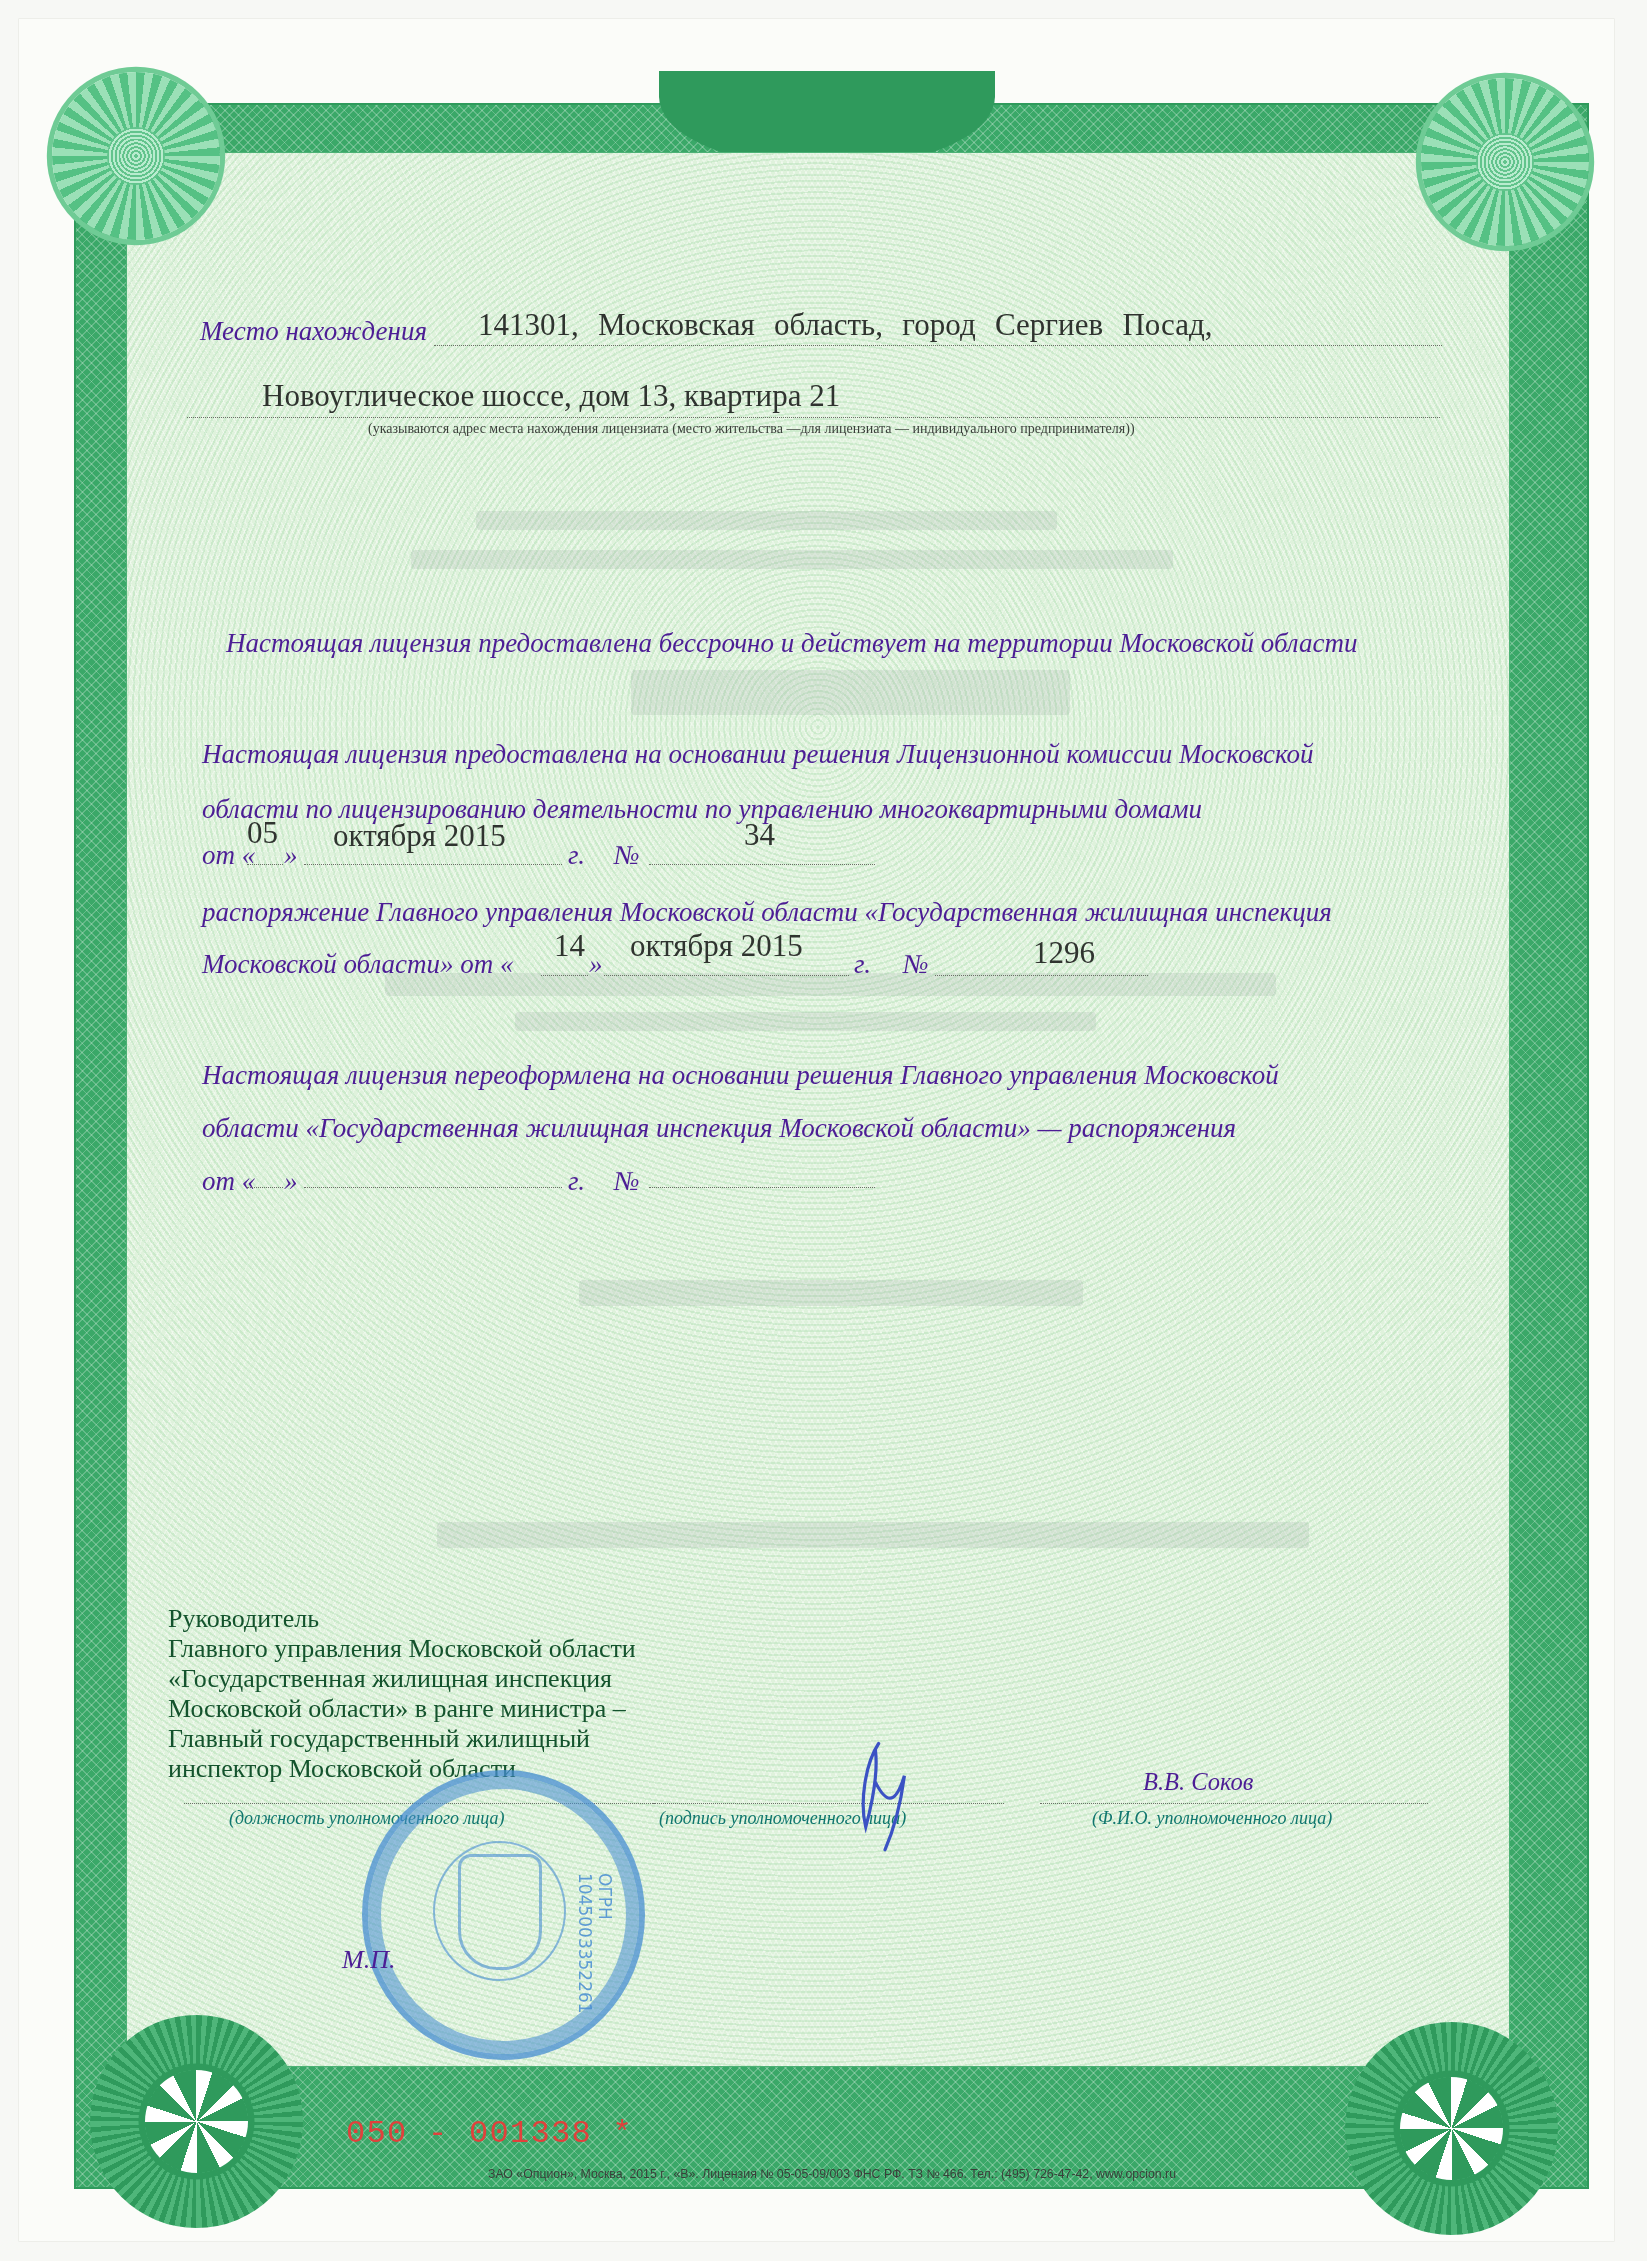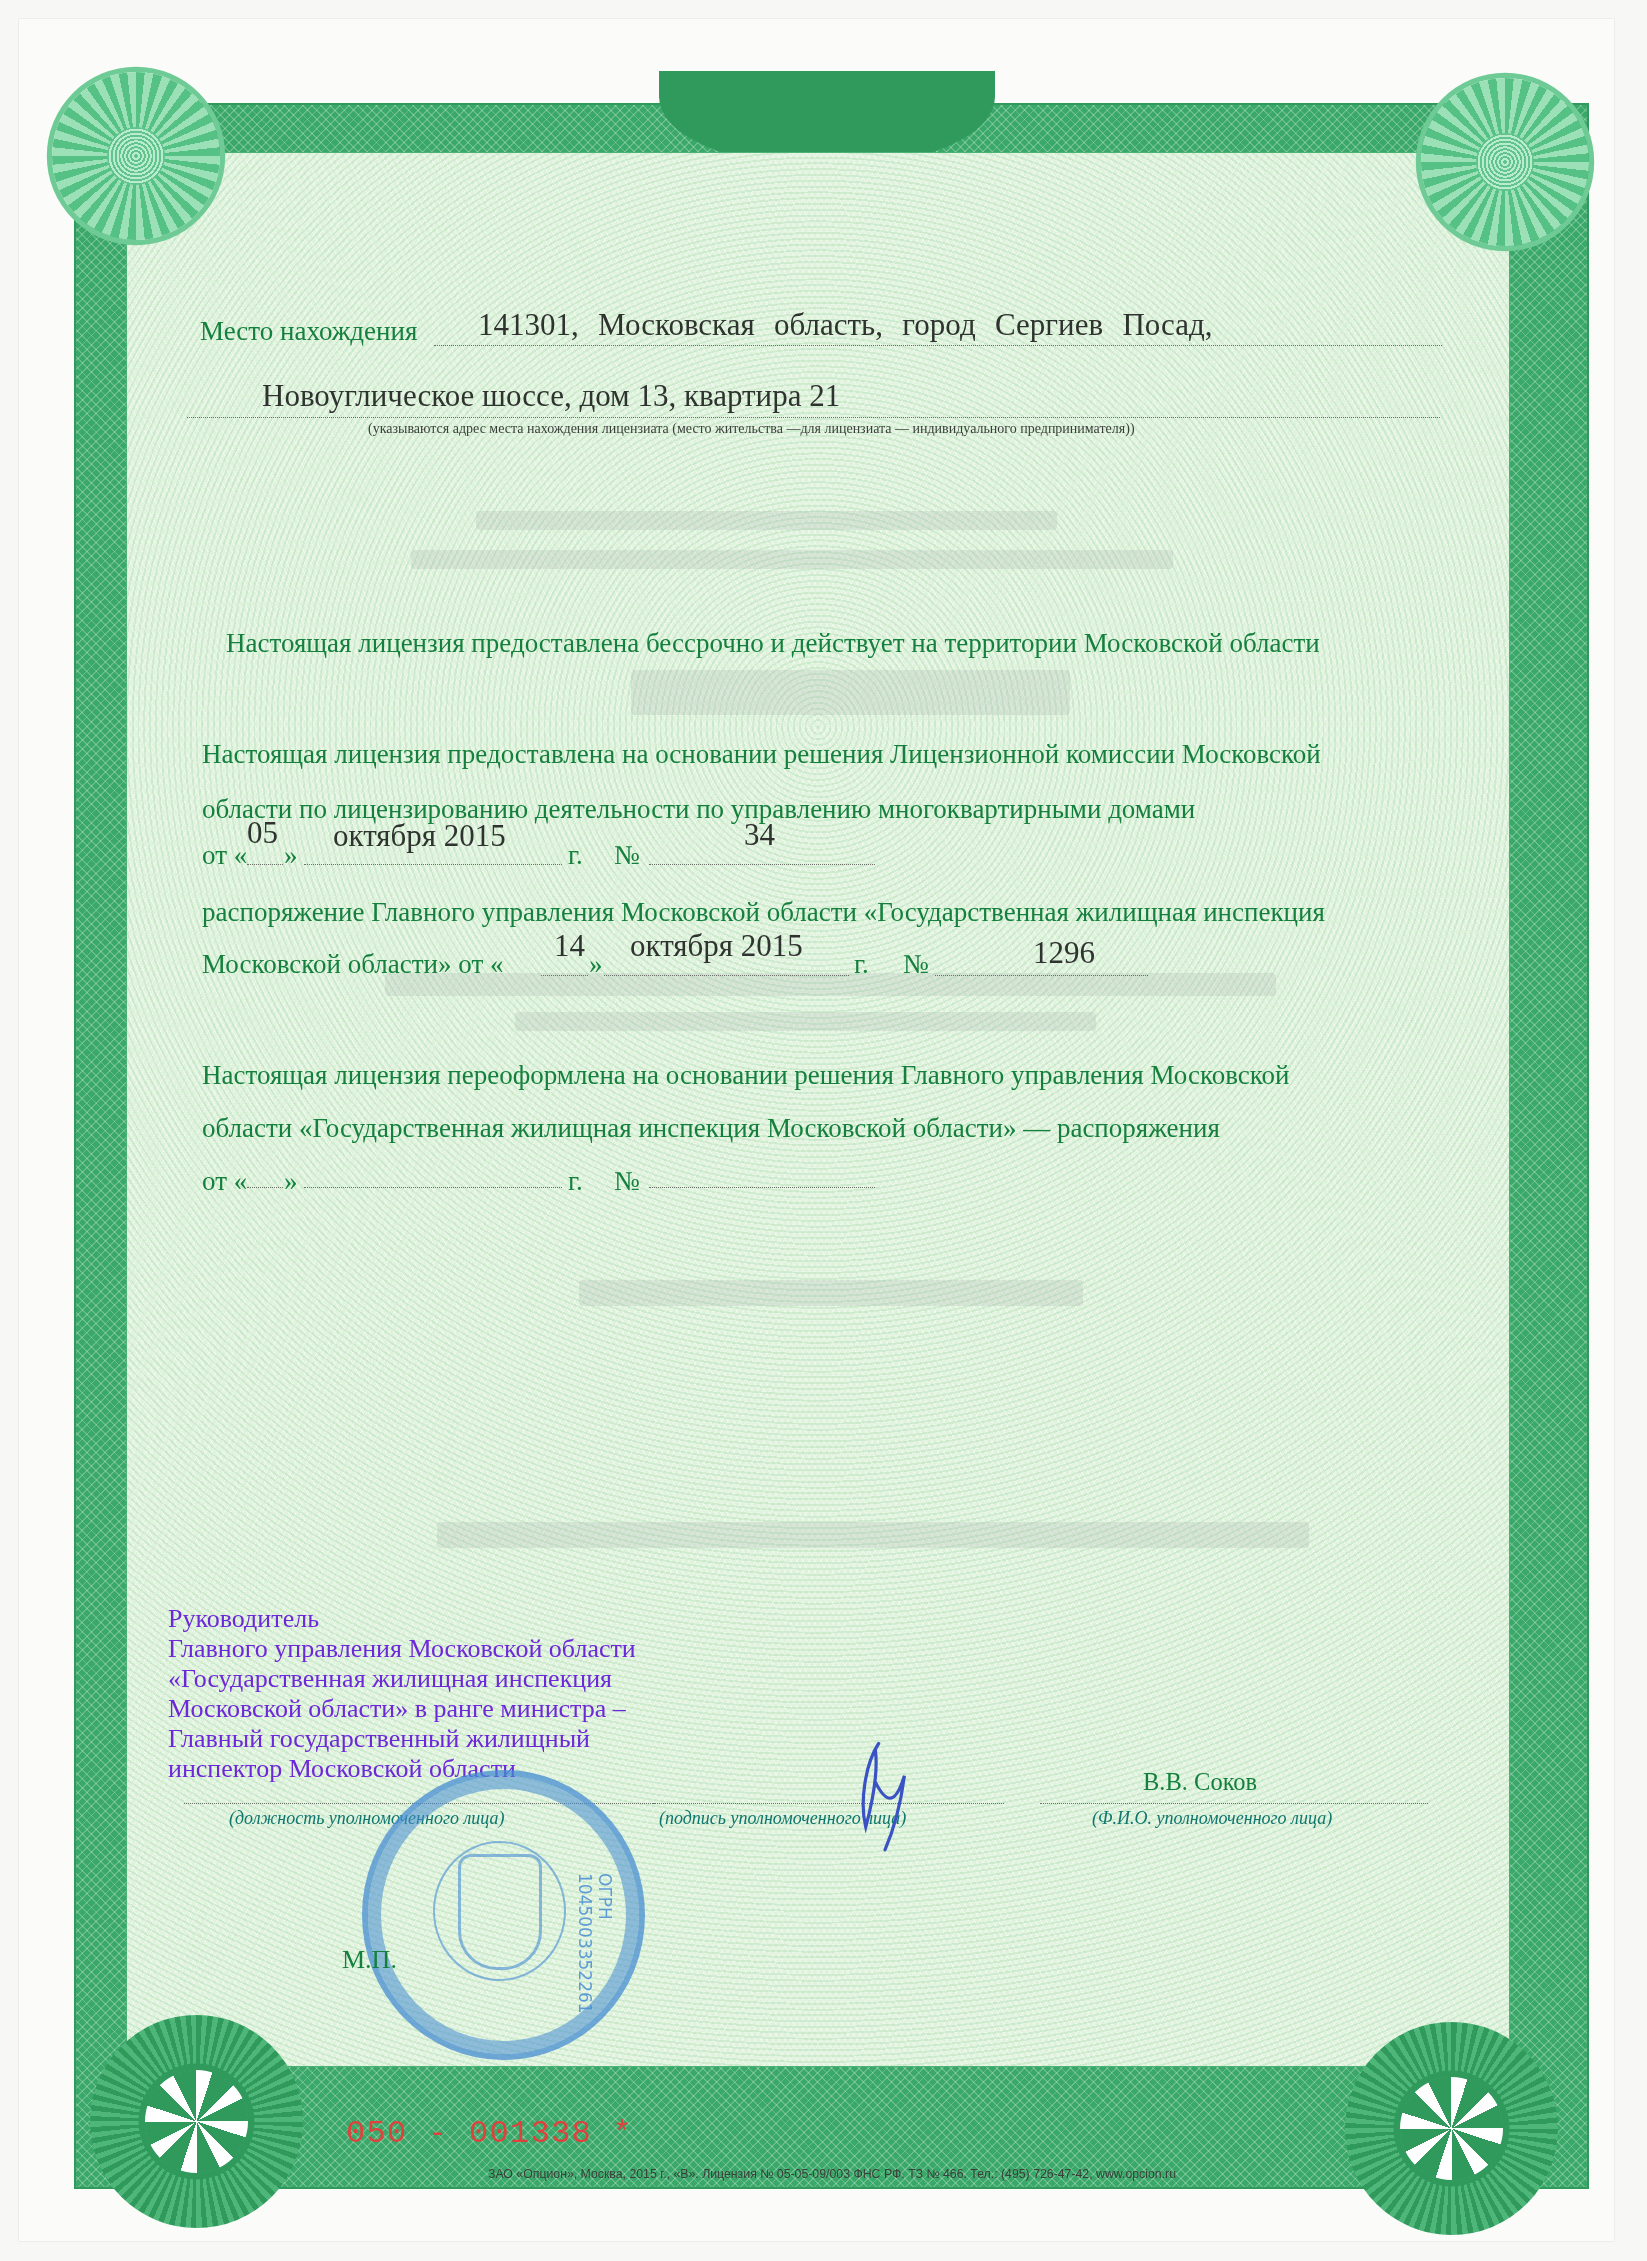--- a/index.html
+++ b/index.html
@@ -64,26 +64,26 @@
     content:""; position:absolute; left:50%; top:50%; width:103px; height:103px;
     margin:-52px 0 0 -52px; border-radius:50%;
     background:repeating-conic-gradient(#ffffff 0 18deg, #2f9a5c 18deg 45deg);
     box-shadow:0 0 0 6.5px #2f9a5c;
   }
   .top-ornament {
     position:absolute; left:659px; top:71px; width:336px; height:97px;
     background:#2f9a5c; border-radius:0 0 168px 168px / 0 0 71px 71px;
   }
   
-  .txt { position:absolute; font-size:27px; line-height:1; white-space:nowrap; color:#15803d; }
+  .txt { position:absolute; font-size:27px; line-height:1; white-space:nowrap; color:#4c1d95;font-style:italic; }
   .fill { position:absolute; font-size:31px; line-height:1; white-space:nowrap; color:#2f332f; }
   .uline { position:absolute; height:0; border-bottom:1.3px dotted #6c7068; }
   .caption { position:absolute; font-size:14px; white-space:nowrap; color:#3a3f3a; }
   .italic-caption { position:absolute; font-size:18px; font-style:italic; white-space:nowrap; color:#0f766e; }
-  .sig-block { position:absolute; left:168px; top:1604px; font-size:26px; line-height:30px; color:#6d28d9; }
+  .sig-block { position:absolute; left:168px; top:1604px; font-size:26px; line-height:30px; color:#14532d; }
   .sig-block div { white-space:nowrap; }
   .stamp {
     position:absolute; left:362px; top:1770px; width:271px; height:278px; border-radius:50%;
     border:6.5px solid rgba(70,140,210,0.75);
     box-shadow: inset 0 0 0 10.3px rgba(255,255,255,0), inset 0 0 0 13px rgba(70,140,210,0.55);
   }
   .stamp-inner {
     position:absolute; left:65px; top:65px; width:129px; height:136px; border-radius:50%;
     border:2.6px solid rgba(70,140,210,0.6);
   }

